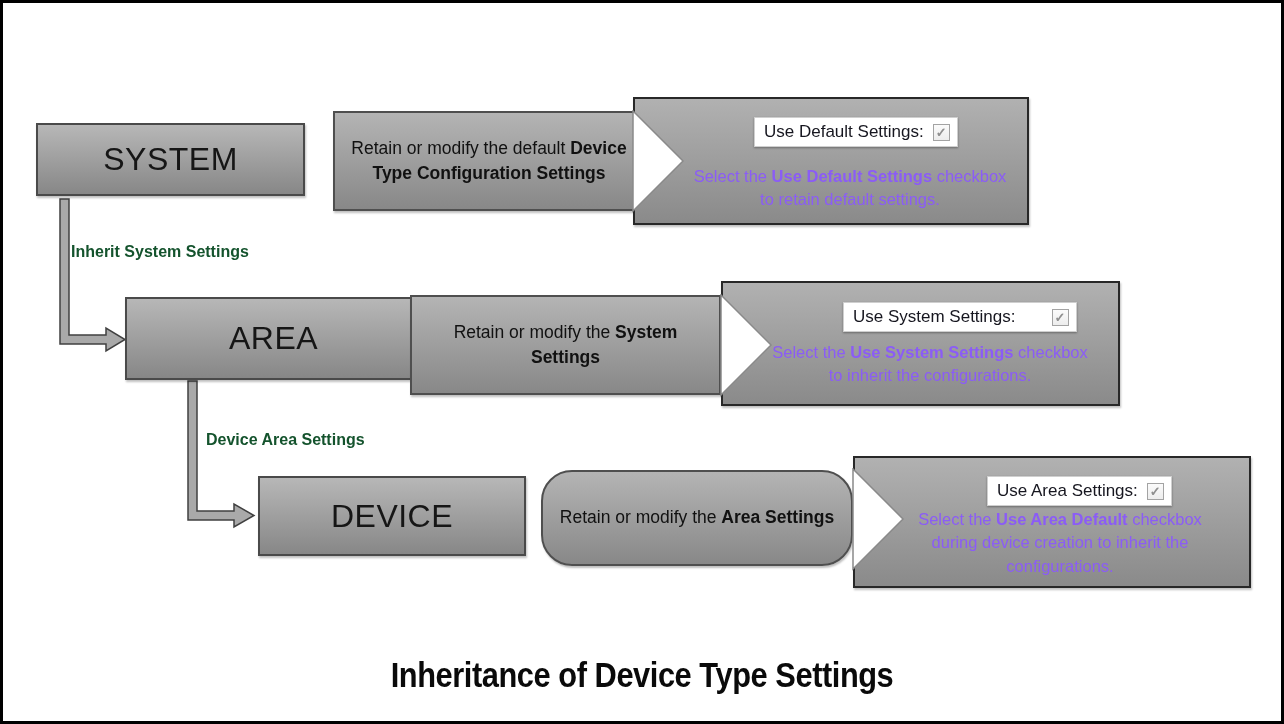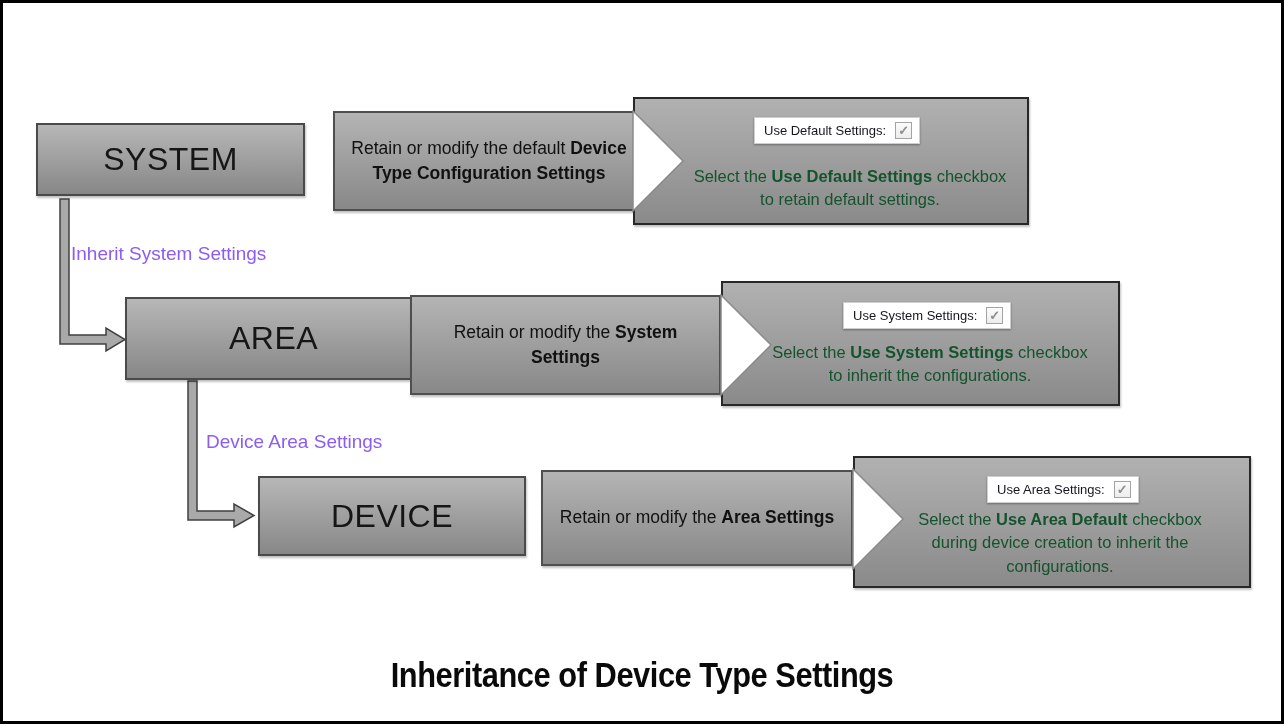--- a/index.html
+++ b/index.html
@@ -29,21 +29,21 @@
     box-shadow:1px 2px 2px rgba(0,0,0,0.25);
     z-index:1;
   }
   .retain-box .retain-text {
     width:100%; padding:0 14px; text-align:center;
     font-size:17.5px; line-height:1.45; color:#111111;
   }
   .retain-box b { font-weight:bold; }
   .retain-box.r1 { left:318px; top:108px; width:312px; height:100px;margin-left:12px; }
   .retain-box.r2 { left:407px; top:292px; width:311px; height:100px; }
-  .retain-box.r3 { left:538px; top:467px; width:312px; height:96px; }
+  .retain-box.r3 { left:538px; top:467px; width:312px; height:96px;border-radius:31px; }
 
   
   .panel {
     position:absolute;
     background:linear-gradient(#b1b1b1, #8a8a8a);
     border:2px solid #282828;
     box-shadow:1px 2px 2px rgba(0,0,0,0.25);
     z-index:2;
   }
   .panel.r1 { left:630px; top:94px;  width:396px; height:128px; }
@@ -57,44 +57,44 @@
   .tri.r3 { left:849px; top:465px; }
 
   
   .strip {
     position:absolute; z-index:4; display:inline-flex; align-items:center;
     background:#ffffff; border:1px solid #cfcfcf;
     box-shadow:0 1px 2px rgba(0,0,0,0.35);
     padding:4px 7px 4px 9px;
   }
   .strip.r1 { left:751px; top:114px; }
-  .strip.r2 { left:840px; top:299px; }
+  .strip.r2 { left:840px; top:299px;gap:27px; }
   .strip.r3 { left:984px; top:473px; }
-  .strip-label { font-size:13px; color:#16161f; white-space:nowrap; }
+  .strip-label { font-size:17px; color:#16161f; white-space:nowrap; }
   .cbx {
     width:17px; height:17px; margin-left:9px; flex:0 0 auto;
     border:1px solid #a3a3a3; background:linear-gradient(#fbfbfb,#ededed);
     display:inline-flex; align-items:center; justify-content:center;
   }
   .cbx .mark { font-size:13px; line-height:1; color:#8f8f8f; font-weight:bold; }
 
   
   .sel {
     position:absolute; z-index:4; text-align:center;
-    font-size:16.5px; line-height:1.42; color:#14532d;
+    font-size:16.5px; line-height:1.42; color:#8b5cf6;
   }
   .sel b { font-weight:bold; }
   .sel.r1 { left:682px; top:162px; width:330px; }
   .sel.r2 { left:762px; top:338px; width:330px; }
   .sel.r3 { left:912px; top:505px; width:290px; }
 
   
   #connector-layer { position:absolute; left:0; top:0; z-index:0; pointer-events:none; }
   .conn-label {
-    position:absolute; z-index:1; font-size:19px; color:#8b5cf6; white-space:nowrap;
+    position:absolute; z-index:1; font-size:16px; color:#14532d; white-space:nowrap;font-weight:bold;
   }
   .conn-label.r1 { left:68px;  top:240px; }
   .conn-label.r2 { left:203px; top:428px; }
 
   
   .title {
     position:absolute; left:0; top:652px; width:100%;
     text-align:center; font-size:35px; font-weight:bold; color:#0a0a0a;
     transform:scaleX(0.88); letter-spacing:-0.5px; z-index:1;
   }

